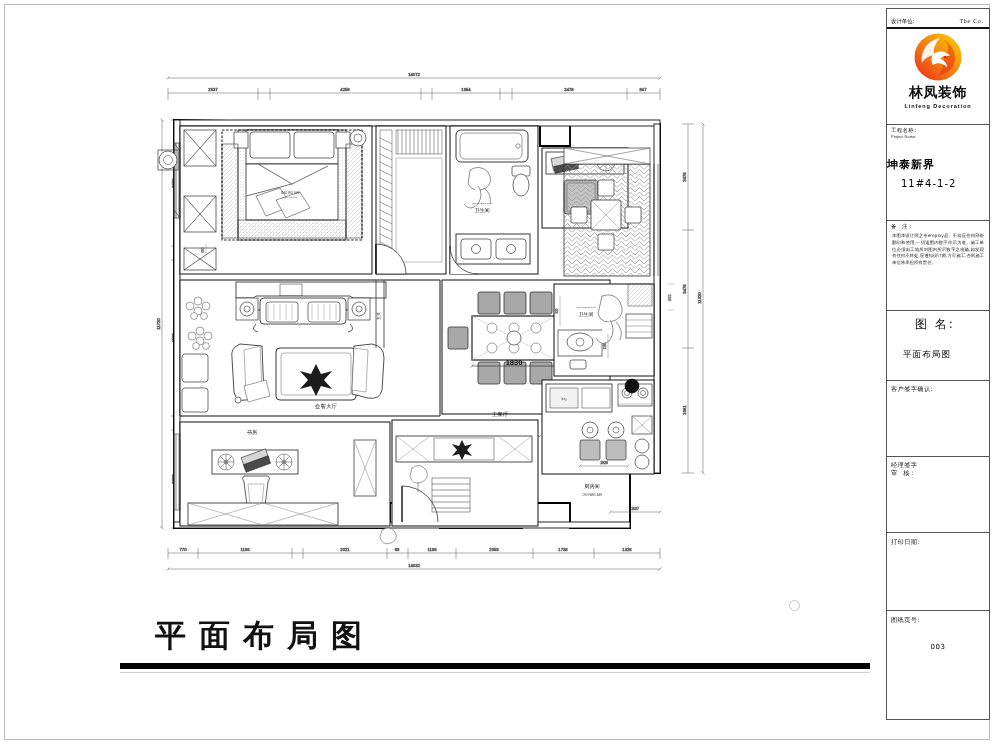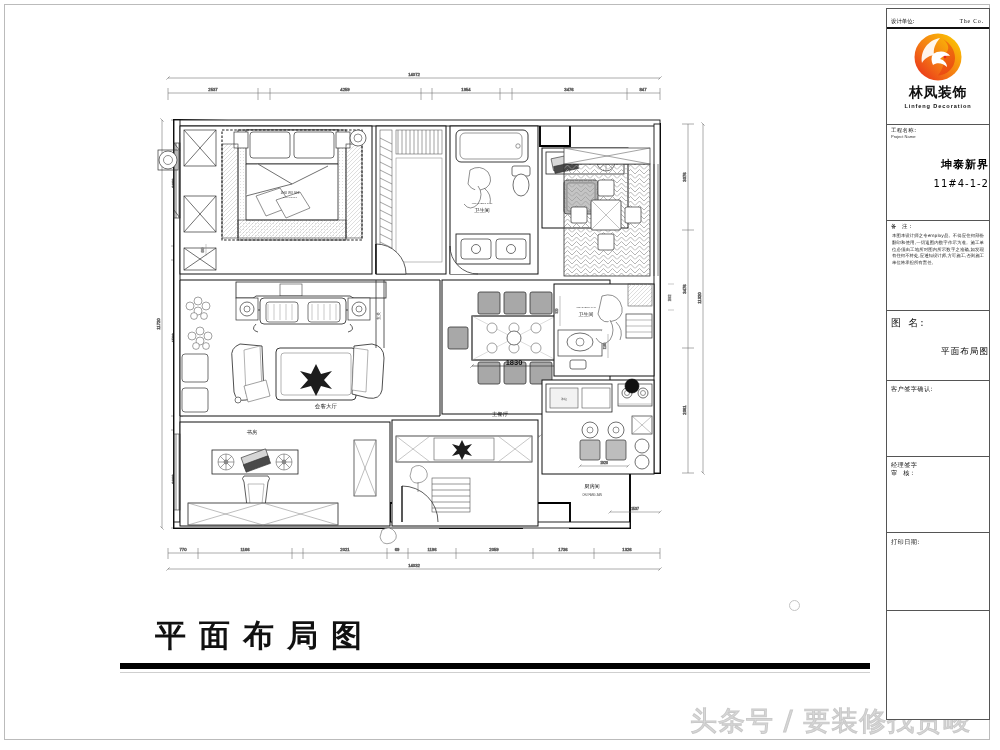--- a/index.html
+++ b/index.html
@@ -23,21 +23,21 @@
   #plan-title-rule{position:absolute;left:0px;top:48px;width:750px;height:6px;background:#000;}
   #plan-title-rule2{position:absolute;left:0px;top:57px;width:750px;height:1px;background:#cfcfcf;}
 
   
   #titleblock{position:absolute;left:886px;top:8px;width:104px;height:712px;
               border:1px solid #555;box-sizing:border-box;background:#fff;}
   .tb-row{border-bottom:1px solid #555;box-sizing:border-box;position:relative;width:100%;}
   .tb-lbl{font-size:5.4px;padding:2px 4px 0 4px;letter-spacing:.4px;color:#111;
           font-family:"DejaVu Sans","Liberation Sans",sans-serif;}
   .tb-sub{font-size:4px;padding:0 4px;color:#333;font-family:"Liberation Sans",sans-serif;}
-  .tb-val{font-size:8px;text-align:right;color:#000;letter-spacing:1px;
+  .tb-val{font-size:8px;text-align:left;color:#000;letter-spacing:1px;
           font-family:"DejaVu Sans","Liberation Sans",sans-serif;}
   .tb-val-sm{font-size:7px;text-align:center;color:#000;letter-spacing:.5px;
           font-family:"DejaVu Sans","Liberation Sans",sans-serif;}
   .tb-note{font-size:4.4px;line-height:1.55;padding:3px 5px 0 5px;text-align:justify;
            color:#222;font-family:"DejaVu Sans","Liberation Sans",sans-serif;}
   #tb-head{height:20px;border-bottom:2px solid #111;}
   #tb-head .hl{position:absolute;left:4px;top:9px;font-size:5.4px;
      font-family:"DejaVu Sans","Liberation Sans",sans-serif;}
   #tb-head .hr{position:absolute;right:5px;top:9px;font-size:5.4px;
      font-family:"Liberation Serif",serif;letter-spacing:1px;}
@@ -650,21 +650,20 @@
     </g>
   </svg>
   </div>
 
   <div id="plan-title-block">
     <div id="plan-title-text">平面布局图</div>
     <div id="plan-title-rule"></div>
     <div id="plan-title-rule2"></div>
   </div>
 
-  <div class="watermark">头条号 / 要装修找贾峻</div>
   <div id="dot-mark"></div>
 
   <div id="titleblock">
 
     <div class="tb-row" id="tb-head">
       <span class="hl">设计单位:</span>
       <span class="hr">The   Co.</span>
     </div>
 
     <div class="tb-row" id="tb-logo">
@@ -698,36 +697,40 @@
       <div class="tb-val" style="margin-top:18px;font-size:11px;font-weight:600;">坤泰新界</div>
       <div class="tb-val" style="margin-top:6px;font-size:10px;padding-left:14px;">11#4-1-2</div>
     </div>
 
     <div class="tb-row" style="height:90px;">
       <div class="tb-lbl" style="letter-spacing:2px;">备  注:</div>
       <div class="tb-note">本图本设计师之专employ品。不得应住何部份翻印和使用,一切返图内数字作示为准。施工单位必须由工地所对图内所示数字之准确,如发现有住何不符处,应通知设计师,方可施工,否则施工单位将承担所有责任。</div>
     </div>
 
     <div class="tb-row" style="height:70px;">
-      <div class="tb-lbl" style="letter-spacing:2px;font-size:10px;padding-top:5px;">图  名:</div>
+      <div class="tb-lbl" style="letter-spacing:2px;font-size:12px;padding-top:5px;margin-left:24px;">图  名:</div>
       <div class="tb-val" style="margin-top:16px;font-size:8.6px;padding-left:16px;">平面布局图</div>
     </div>
 
     <div class="tb-row" style="height:76px;">
       <div class="tb-lbl" style="font-size:6.2px;padding-top:4px;">客户签字确认:</div>
       <div class="tb-val"></div>
     </div>
 
 
     <div class="tb-row" style="height:76px;">
       <div class="tb-lbl" style="font-size:6.2px;padding-top:4px;line-height:1.35;">经理签字</div>
       <div class="tb-lbl" style="font-size:6.2px;padding-top:0;letter-spacing:2px;">审   核:</div>
       <div class="tb-val"></div>
     </div>
 
     <div class="tb-row" style="height:78px;">
       <div class="tb-lbl" style="font-size:6.2px;padding-top:5px;">打印日期:</div>
       <div class="tb-val"></div>
     </div>
 
+    <div class="tb-row" style="height:60px;border-bottom:none;">
+      <div class="tb-lbl" style="font-size:6.2px;padding-top:5px;">图纸页号:</div>
+      <div class="tb-val-sm" style="margin-top:18px;">003</div>
+    </div>
 
   </div>
 </div>
 
 </body></html>

